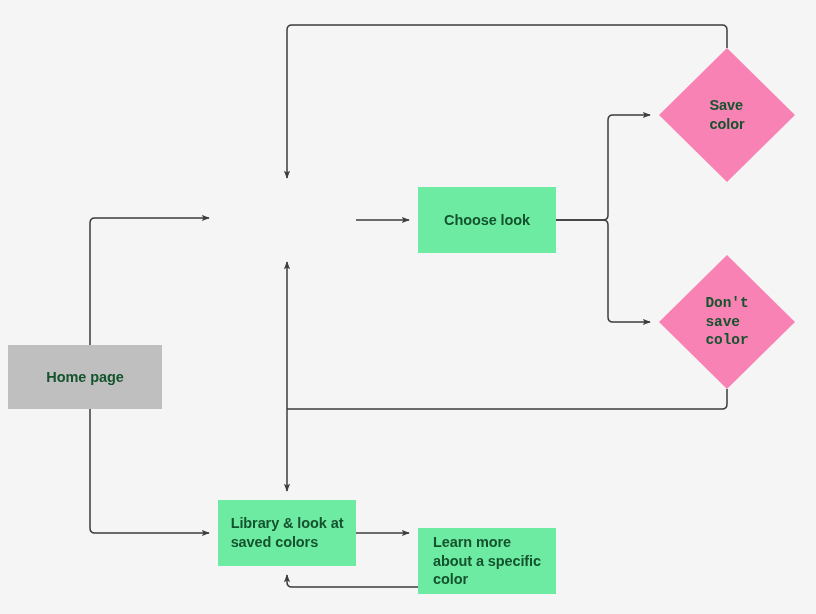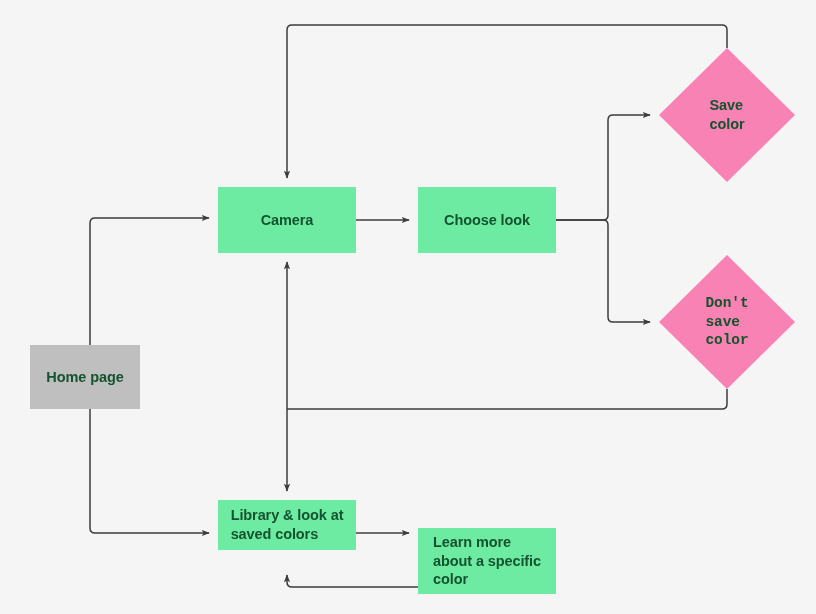--- a/index.html
+++ b/index.html
@@ -86,27 +86,24 @@
       <path d="M727,389 L727,404 Q727,409 722,409 L287,409"></path>
       <path d="M287,409 L287,262" marker-end="url(#arrow)"></path>
       <path d="M287,409 L287,491" marker-end="url(#arrow)"></path>
 
       <path d="M356,533 L409,533" marker-end="url(#arrow)"></path>
 
       <path d="M487,566 L487,582 Q487,587 482,587 L292,587 Q287,587 287,582 L287,575" marker-end="url(#arrow)"></path>
     </g>
   </svg>
 
-  <div class="node rect" style="left:30px; top:345px; width:110px; height:64px; background:#bfbfbf;">
+  <div class="node rect" style="left:8px; top:345px; width:154px; height:64px; background:#bfbfbf;">
     <span class="label">Home page</span>
   </div>
 
-  <div class="node rect" style="left:218px; top:187px; width:138px; height:66px; background:#6eeba3;">
-    <span class="label">Camera</span>
-  </div>
 
   <div class="node rect" style="left:418px; top:187px; width:138px; height:66px; background:#6eeba3;">
     <span class="label">Choose look</span>
   </div>
 
   <div class="node diamond" style="left:659px; top:48px; width:136px; height:134px;">
     <svg class="shape" viewBox="0 0 136 134" preserveAspectRatio="none">
       <polygon points="68,0 136,67 68,134 0,67" fill="#f982b4"></polygon>
     </svg>
     <span class="label">Save
@@ -115,21 +112,21 @@
 
   <div class="node diamond" style="left:659px; top:255px; width:136px; height:134px;font-family:Liberation Mono, monospace;">
     <svg class="shape" viewBox="0 0 136 134" preserveAspectRatio="none">
       <polygon points="68,0 136,67 68,134 0,67" fill="#f982b4"></polygon>
     </svg>
     <span class="label">Don't
 save
 color</span>
   </div>
 
-  <div class="node rect" style="left:218px; top:500px; width:138px; height:50px; background:#6eeba3;">
+  <div class="node rect" style="left:218px; top:500px; width:138px; height:66px; background:#6eeba3;">
     <span class="label">Library &amp; look at
 saved colors</span>
   </div>
 
   <div class="node rect" style="left:418px; top:500px; width:138px; height:66px; background:#6eeba3;margin-top:28px;">
     <span class="label">Learn more
 about a specific
 color</span>
   </div>
 

